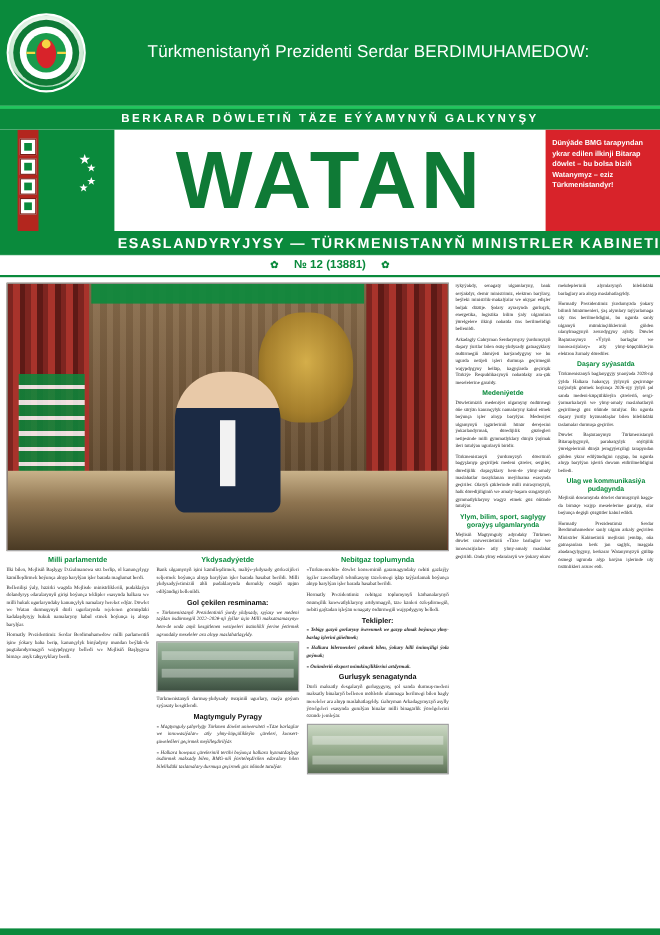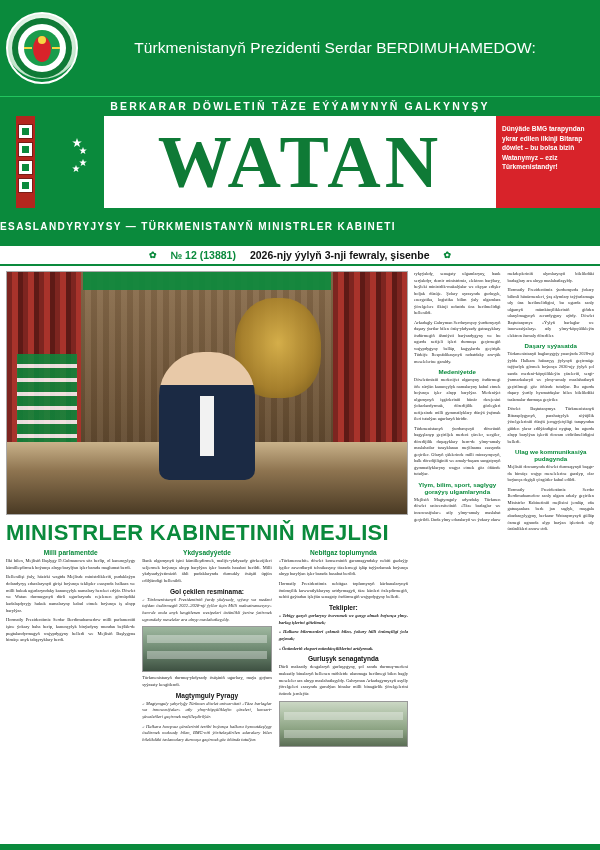--- a/index.html
+++ b/index.html
@@ -57,21 +57,21 @@
   
   .green-strip {
     background: #0a8a3c;
     color: #ffffff;
     text-align: center;
     font-family: "Liberation Sans", sans-serif;
     font-weight: bold;
     font-size: 10.5px;
     letter-spacing: 2.2px;
     padding: 3px 0 4px;
-    border-top: 1px solid #22c55e;
+    border-top: 3px solid #22c55e;
   }
 
   
   .masthead {
     height: 92px;
     display: flex;
     align-items: stretch;
     background: #ffffff;
     border-bottom: 0;
   }
@@ -93,21 +93,21 @@
     border: 1px solid #7a1c16;
   }
   .carpet-gul i {
     position: absolute; left: 3px; top: 3px; right: 3px; bottom: 3px;
     background: #0a8a3c;
   }
   .moon-star { position: absolute; left: 44px; top: 14px; color: #ffffff; }
   .wm-title {
     flex: 1 1 auto;
     display: flex; align-items: center; justify-content: center;
-    font-family: Liberation Serif, serif;
+    font-family: Liberation Sans, sans-serif;
     font-weight: bold;
     font-size: 74px;
     letter-spacing: 4px;
     color: #0f7a36;
     line-height: 1;
     border-radius: 11px;
   }
   .mast-right {
     width: 104px;
     flex: 0 0 auto;
@@ -117,26 +117,26 @@
     font-size: 6.6px;
     line-height: 1.45;
     padding: 8px 6px;
     font-weight: bold;
   }
 
   
   .subhead {
     background: #0a8a3c;
     color: #ffffff;
-    text-align: left;
-    font-family: "Liberation Sans", sans-serif;
-    font-size: 10px;
+    text-align: right;
+    font-family: "Liberation Sans", sans-serif;
+    font-size: 13px;
     font-weight: bold;
     letter-spacing: 1.4px;
-    padding: 13px 0;
+    padding: 3px 0;
   }
   .issue-bar {
     display: flex;
     align-items: center;
     justify-content: center;
     gap: 14px;
     border-top: 1px solid #0a8a3c;
     border-bottom: 2px solid #0a8a3c;
     padding: 3px 0;
     font-family: "Liberation Sans", sans-serif;
@@ -360,40 +360,38 @@
     </div>
   </div>
   <div class="wm-title">WATAN</div>
   <div class="mast-right">Dünýäde BMG tarapyndan ykrar edilen ilkinji Bitarap döwlet – bu bolsa biziň Watanymyz – eziz Türkmenistandyr!</div>
 </div>
 
 <div class="subhead">ESASLANDYRYJYSY — TÜRKMENISTANYŇ MINISTRLER KABINETI</div>
 <div class="issue-bar">
   <span class="deco">✿</span>
   <span>№ 12 (13881)</span>
-  <span class="issue-date">2026-njy ýylyň 3-nji fewraly, şisenbe</span>
   <span class="deco">✿</span>
 </div>
 
 <div class="content">
 
   <div class="col-left">
 
     <div class="photo">
       <div class="ph-wall"></div>
       <div class="ph-greenband"></div>
       <div class="ph-curtain-l"></div>
       <div class="ph-curtain-r"></div>
       <div class="ph-emblem"></div>
       <div class="ph-flags"></div>
       <div class="ph-desk"></div>
       <div class="ph-figure"></div>
     </div>
 
-    <div class="section-head">MINISTRLER KABINETINIŇ MEJLISI</div>
 
 
     <div class="three-col">
 
       <div class="col-block">
         <div class="sub-h">Milli parlamentde</div>
         <p class="tx">Ilki bilen, Mejlisiň Başlygy D.Gulmanowa söz berlip, ol kanunçylygy kämilleşdirmek boýunça alnyp barylýan işler barada maglumat berdi.</p>
         <p class="tx">Bellenilişi ýaly, häzirki wagtda Mejlisde ministrlikleriň, pudaklaýyn dolandyryş edaralarynyň girişi boýunça teklipler esasynda halkara we milli hukuk ugurlaryndaky kanunçylyk namalary hereket edýär. Döwlet we Watan durmuşynyň dürli ugurlarynda rejelenen görnüşdäki kadalaşdyryjy hukuk namalaryny kabul etmek boýunça iş alnyp barylýar.</p>
         <p class="tx">Hormatly Prezidentimiz Serdar Berdimuhamedow milli parlamentiň işine ýokary baha berip, kanunçylyk binýadyny mundan beýläk-de pugtalandyrmagyň wajypdygyny belledi we Mejlisiň Başlygyna birnäçe anyk tabşyryklary berdi.</p>
       </div>

